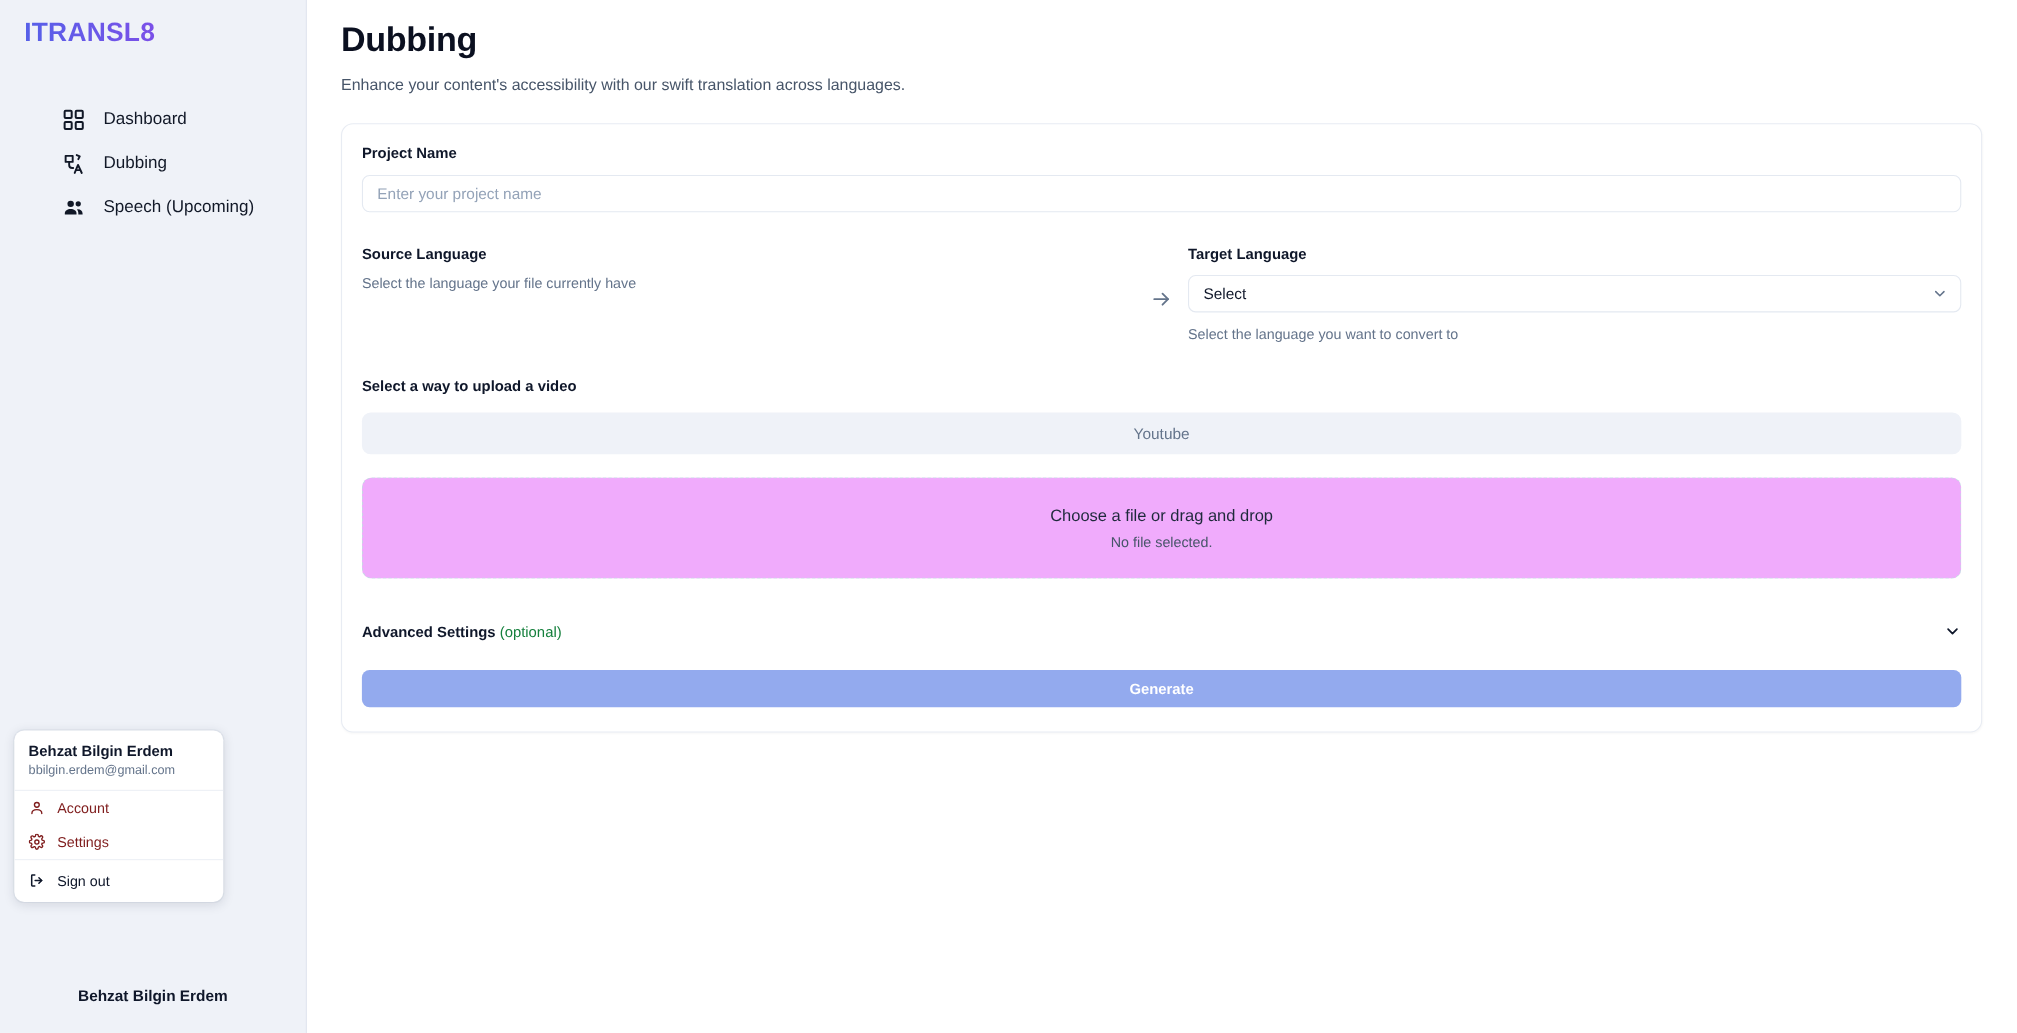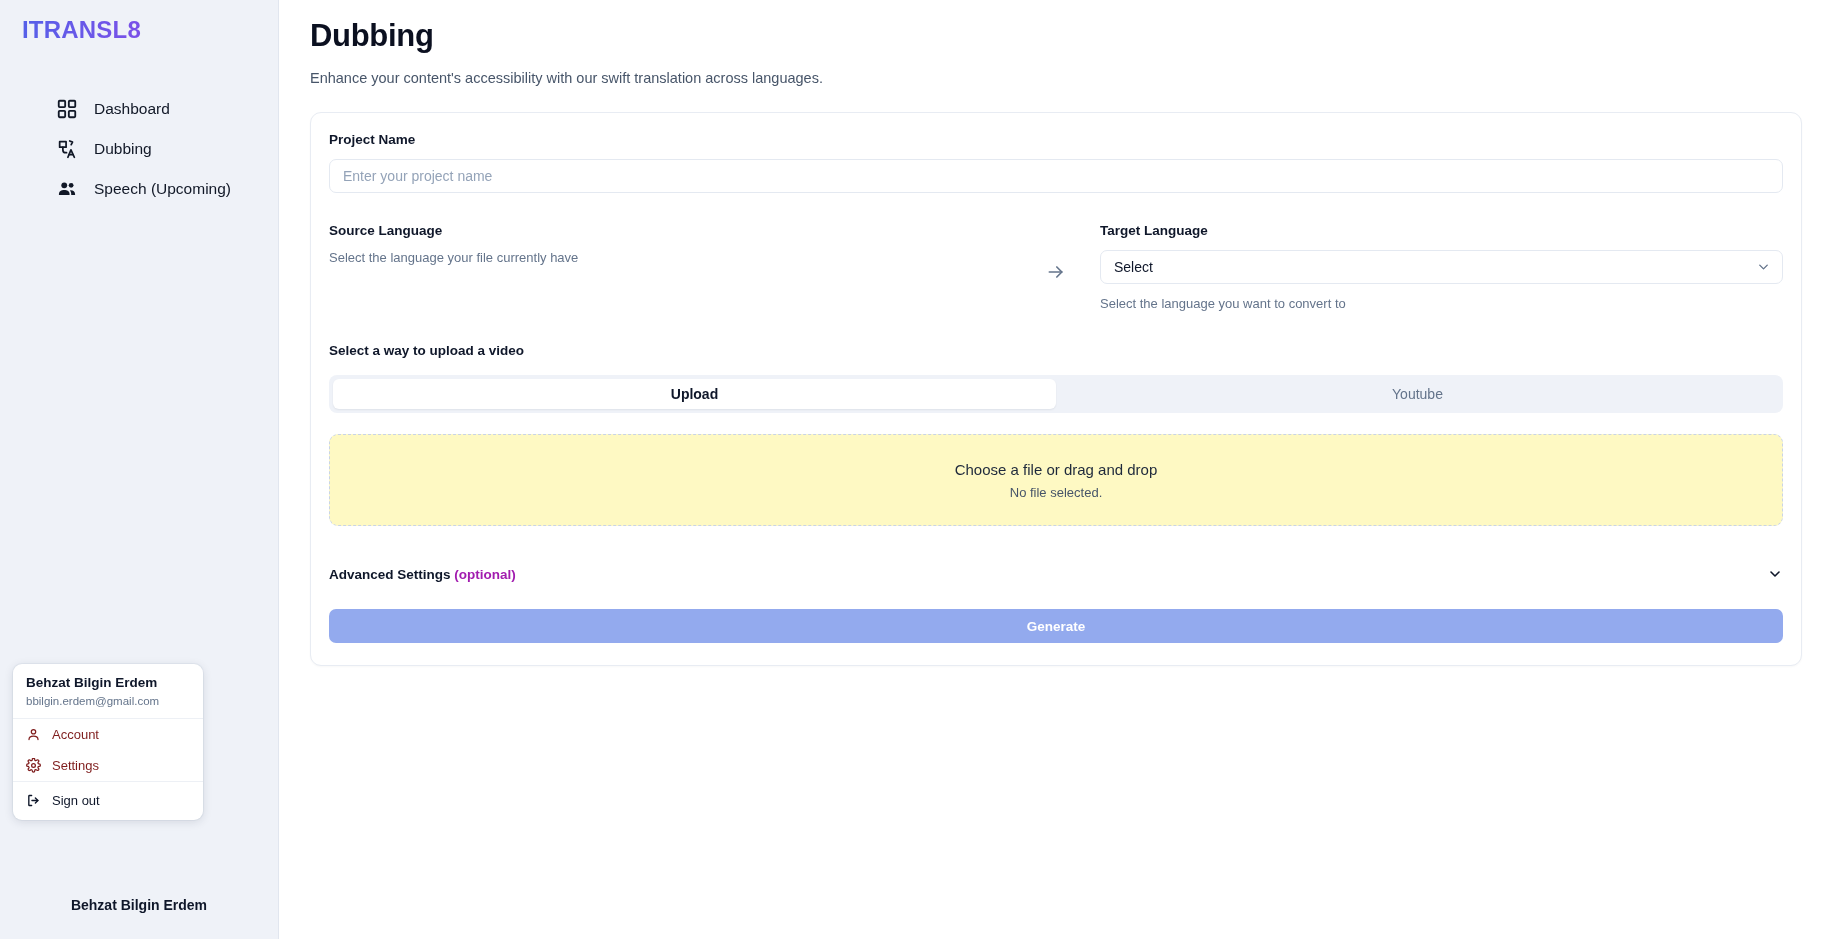--- a/index.html
+++ b/index.html
@@ -79,21 +79,21 @@
 
   .text-input {
     display: block; width: 100%; height: 34px;
     margin-top: 12px;
     border: 1px solid #e4e9f1; border-radius: 7px;
     background: #fff; padding: 0 13px;
     font-family: "Liberation Sans", sans-serif; font-size: 14px; color: #0f172a;
   }
   .text-input::placeholder { color: #94a3b8; }
 
-  .lang-row { display: flex; align-items: flex-start; margin-top: 30px; gap: 20px; }
+  .lang-row { display: flex; align-items: flex-start; margin-top: 30px; }
   .lang-col { flex: 1; min-width: 0; }
   .arrow-wrap {
     flex: none; width: 48px;
     display: flex; align-items: center; justify-content: center;
     padding-top: 39px;
   }
   .arrow-icon { width: 20px; height: 20px; display: block; color: #64748b; }
 
   .select {
     position: relative; margin-top: 12px;
@@ -118,35 +118,35 @@
     color: #64748b;
   }
   .tab.active {
     background: #ffffff; color: #0f172a; font-weight: bold;
     box-shadow: 0 1px 2px rgba(15,23,42,0.07);
   }
 
   .dropzone {
     margin-top: 21px; height: 92px;
     border: 1px dashed #c9d4e6; border-radius: 9px;
-    background: #fef9c3;
+    background: #f0abfc;
     display: flex; flex-direction: column;
     align-items: center; justify-content: center;
     cursor: pointer;
   }
   .dz-main { font-size: 15px; color: #1e293b; }
   .dz-sub { font-size: 13px; color: #475569; margin-top: 7px; }
 
   .adv {
     margin-top: 40px;
     display: flex; align-items: center; justify-content: space-between;
     cursor: pointer;
   }
   .adv-label { font-size: 13.5px; font-weight: bold; color: #0f172a; }
-  .adv-label .opt { font-weight: bold; color: #a21caf; }
+  .adv-label .opt { font-weight: normal; color: #15803d; }
   .adv-chev { width: 16px; height: 16px; color: #0f172a; display: block; }
 
   .generate {
     margin-top: 27px; width: 100%; height: 34px;
     border: none; border-radius: 7px;
     background: #93aaee; color: #ffffff;
     font-family: "Liberation Sans", sans-serif;
     font-size: 13.5px; font-weight: bold; cursor: pointer; text-align: center;
   }
 </style>
@@ -284,21 +284,20 @@
           </div>
           <div class="helper">Select the language you want to convert to</div>
         </div>
       </div>
 
       
       <div class="upload-section">
         <div class="field-label">Select a way to upload a video</div>
 
         <div class="tabs">
-          <div class="tab active">Upload</div>
           <div class="tab">Youtube</div>
         </div>
 
         <div class="dropzone">
           <div class="dz-main">Choose a file or drag and drop</div>
           <div class="dz-sub">No file selected.</div>
         </div>
       </div>
 
       

